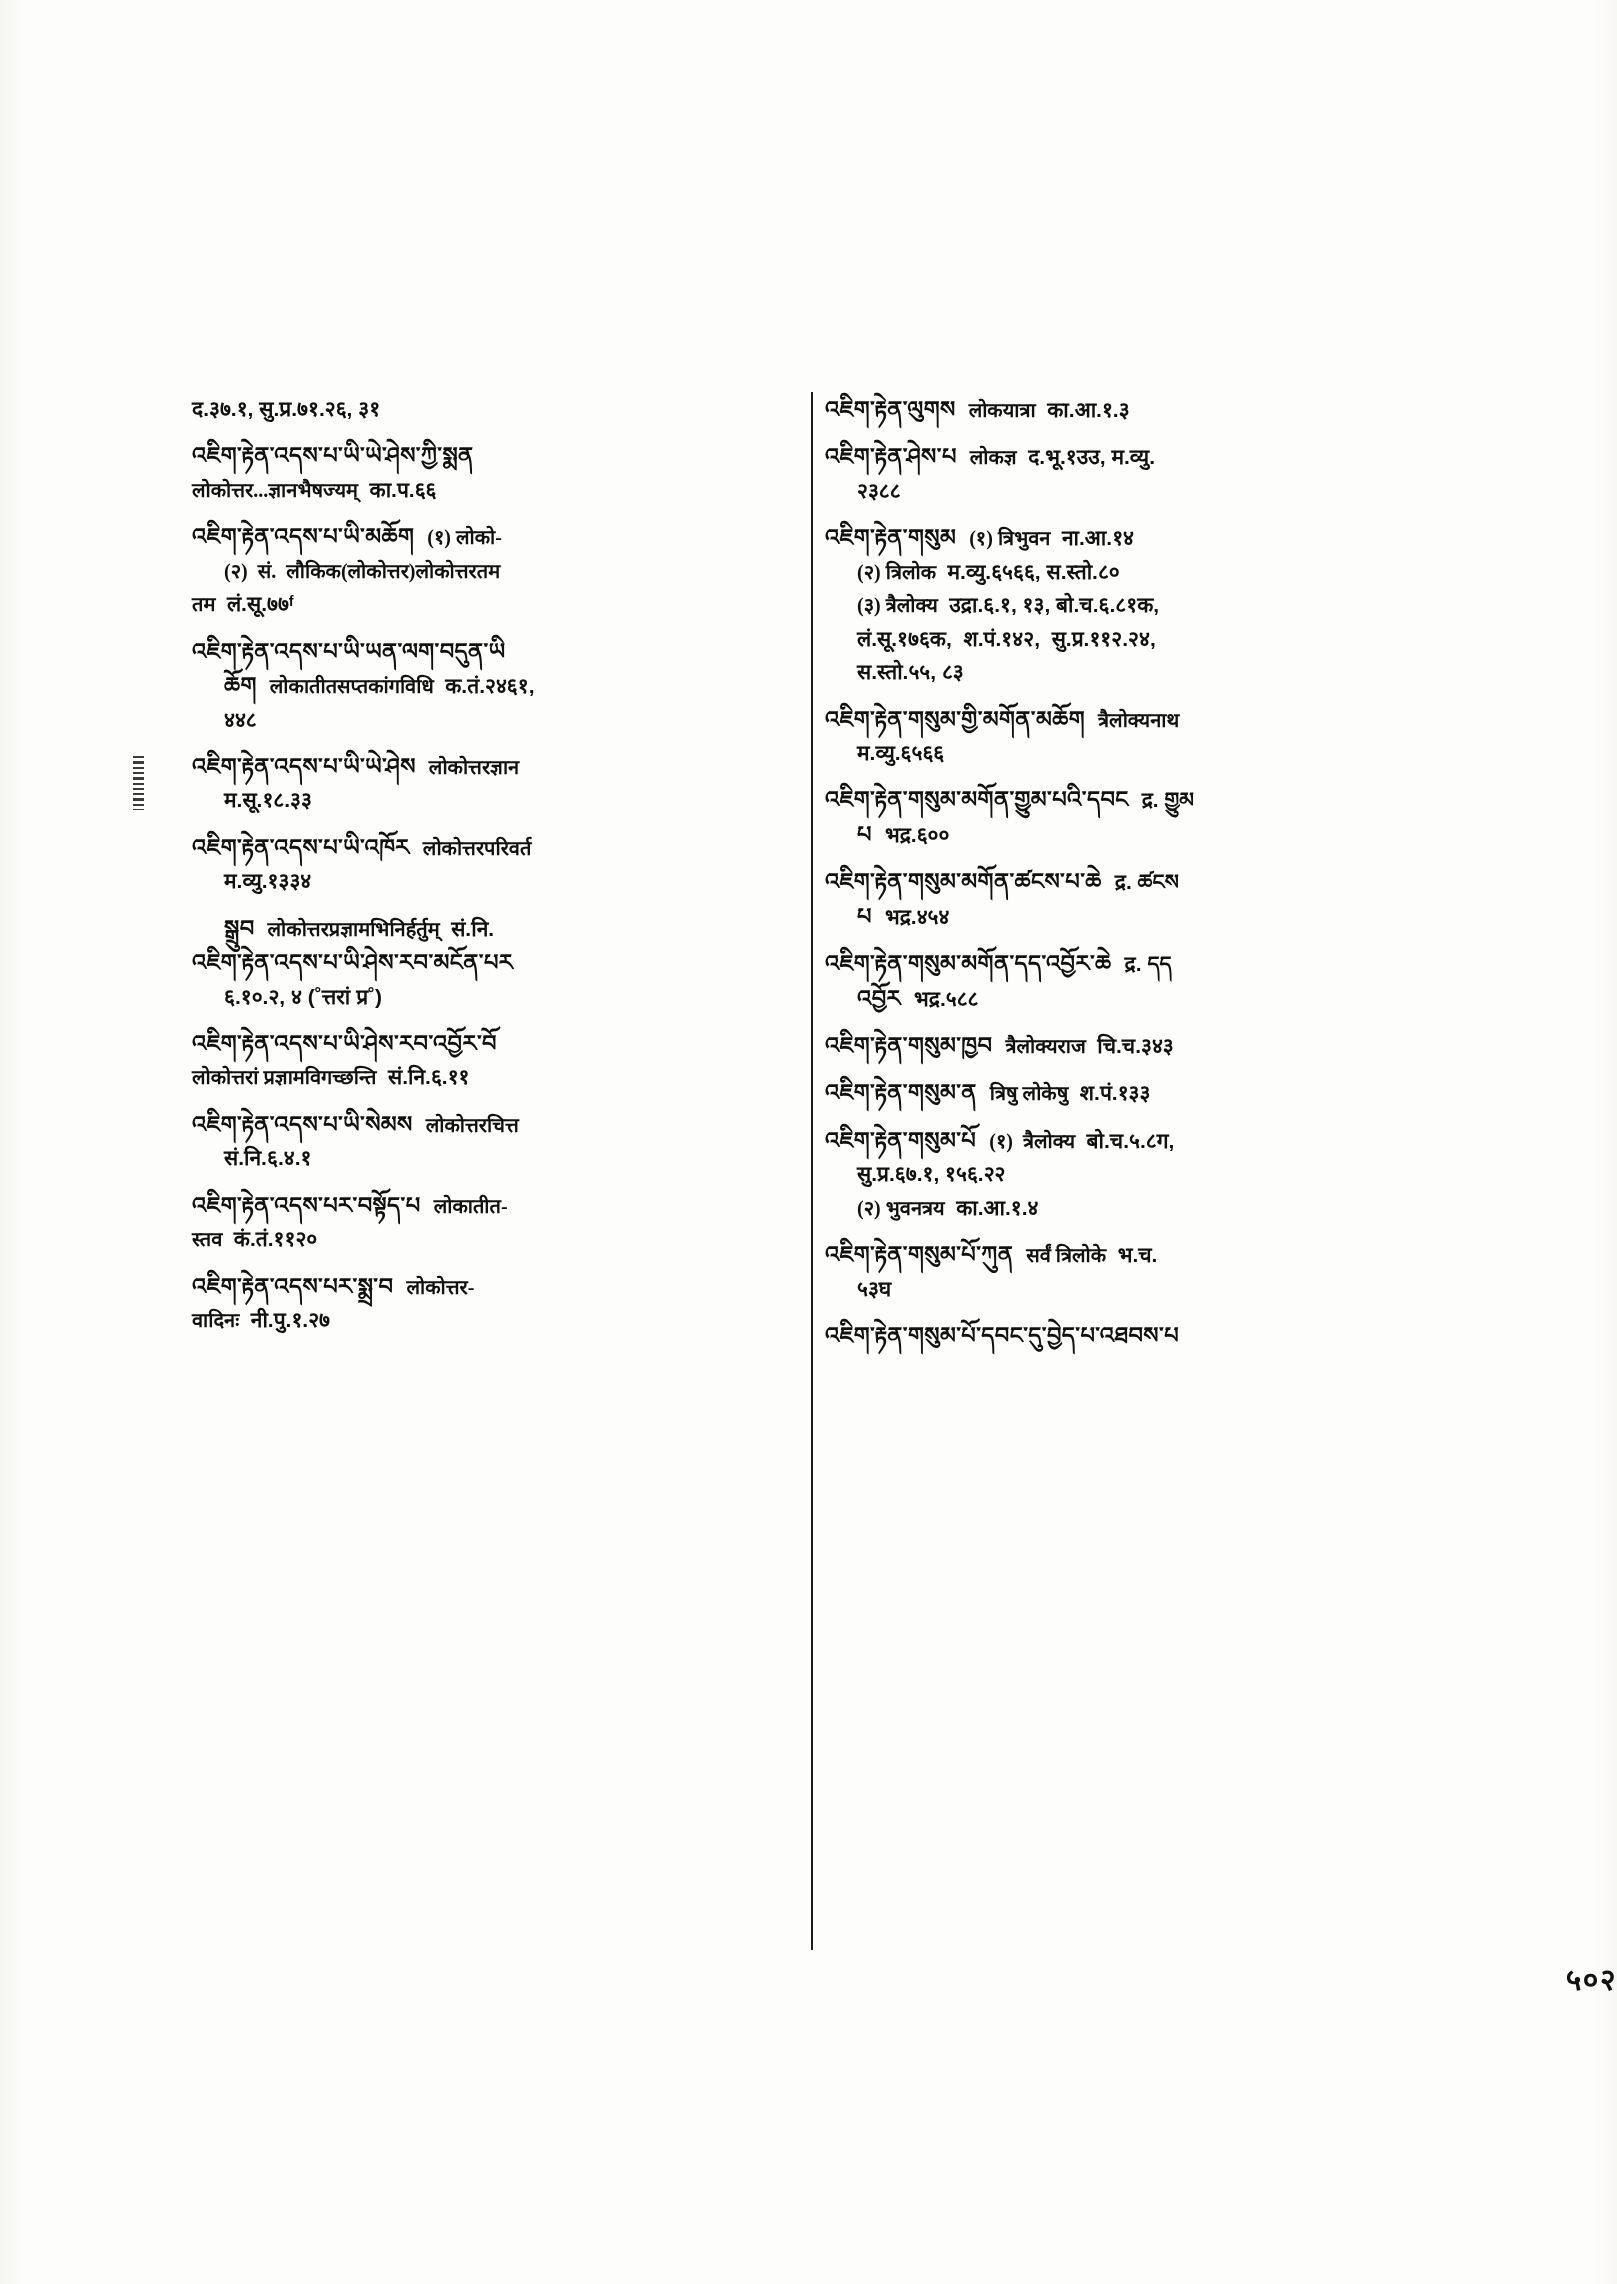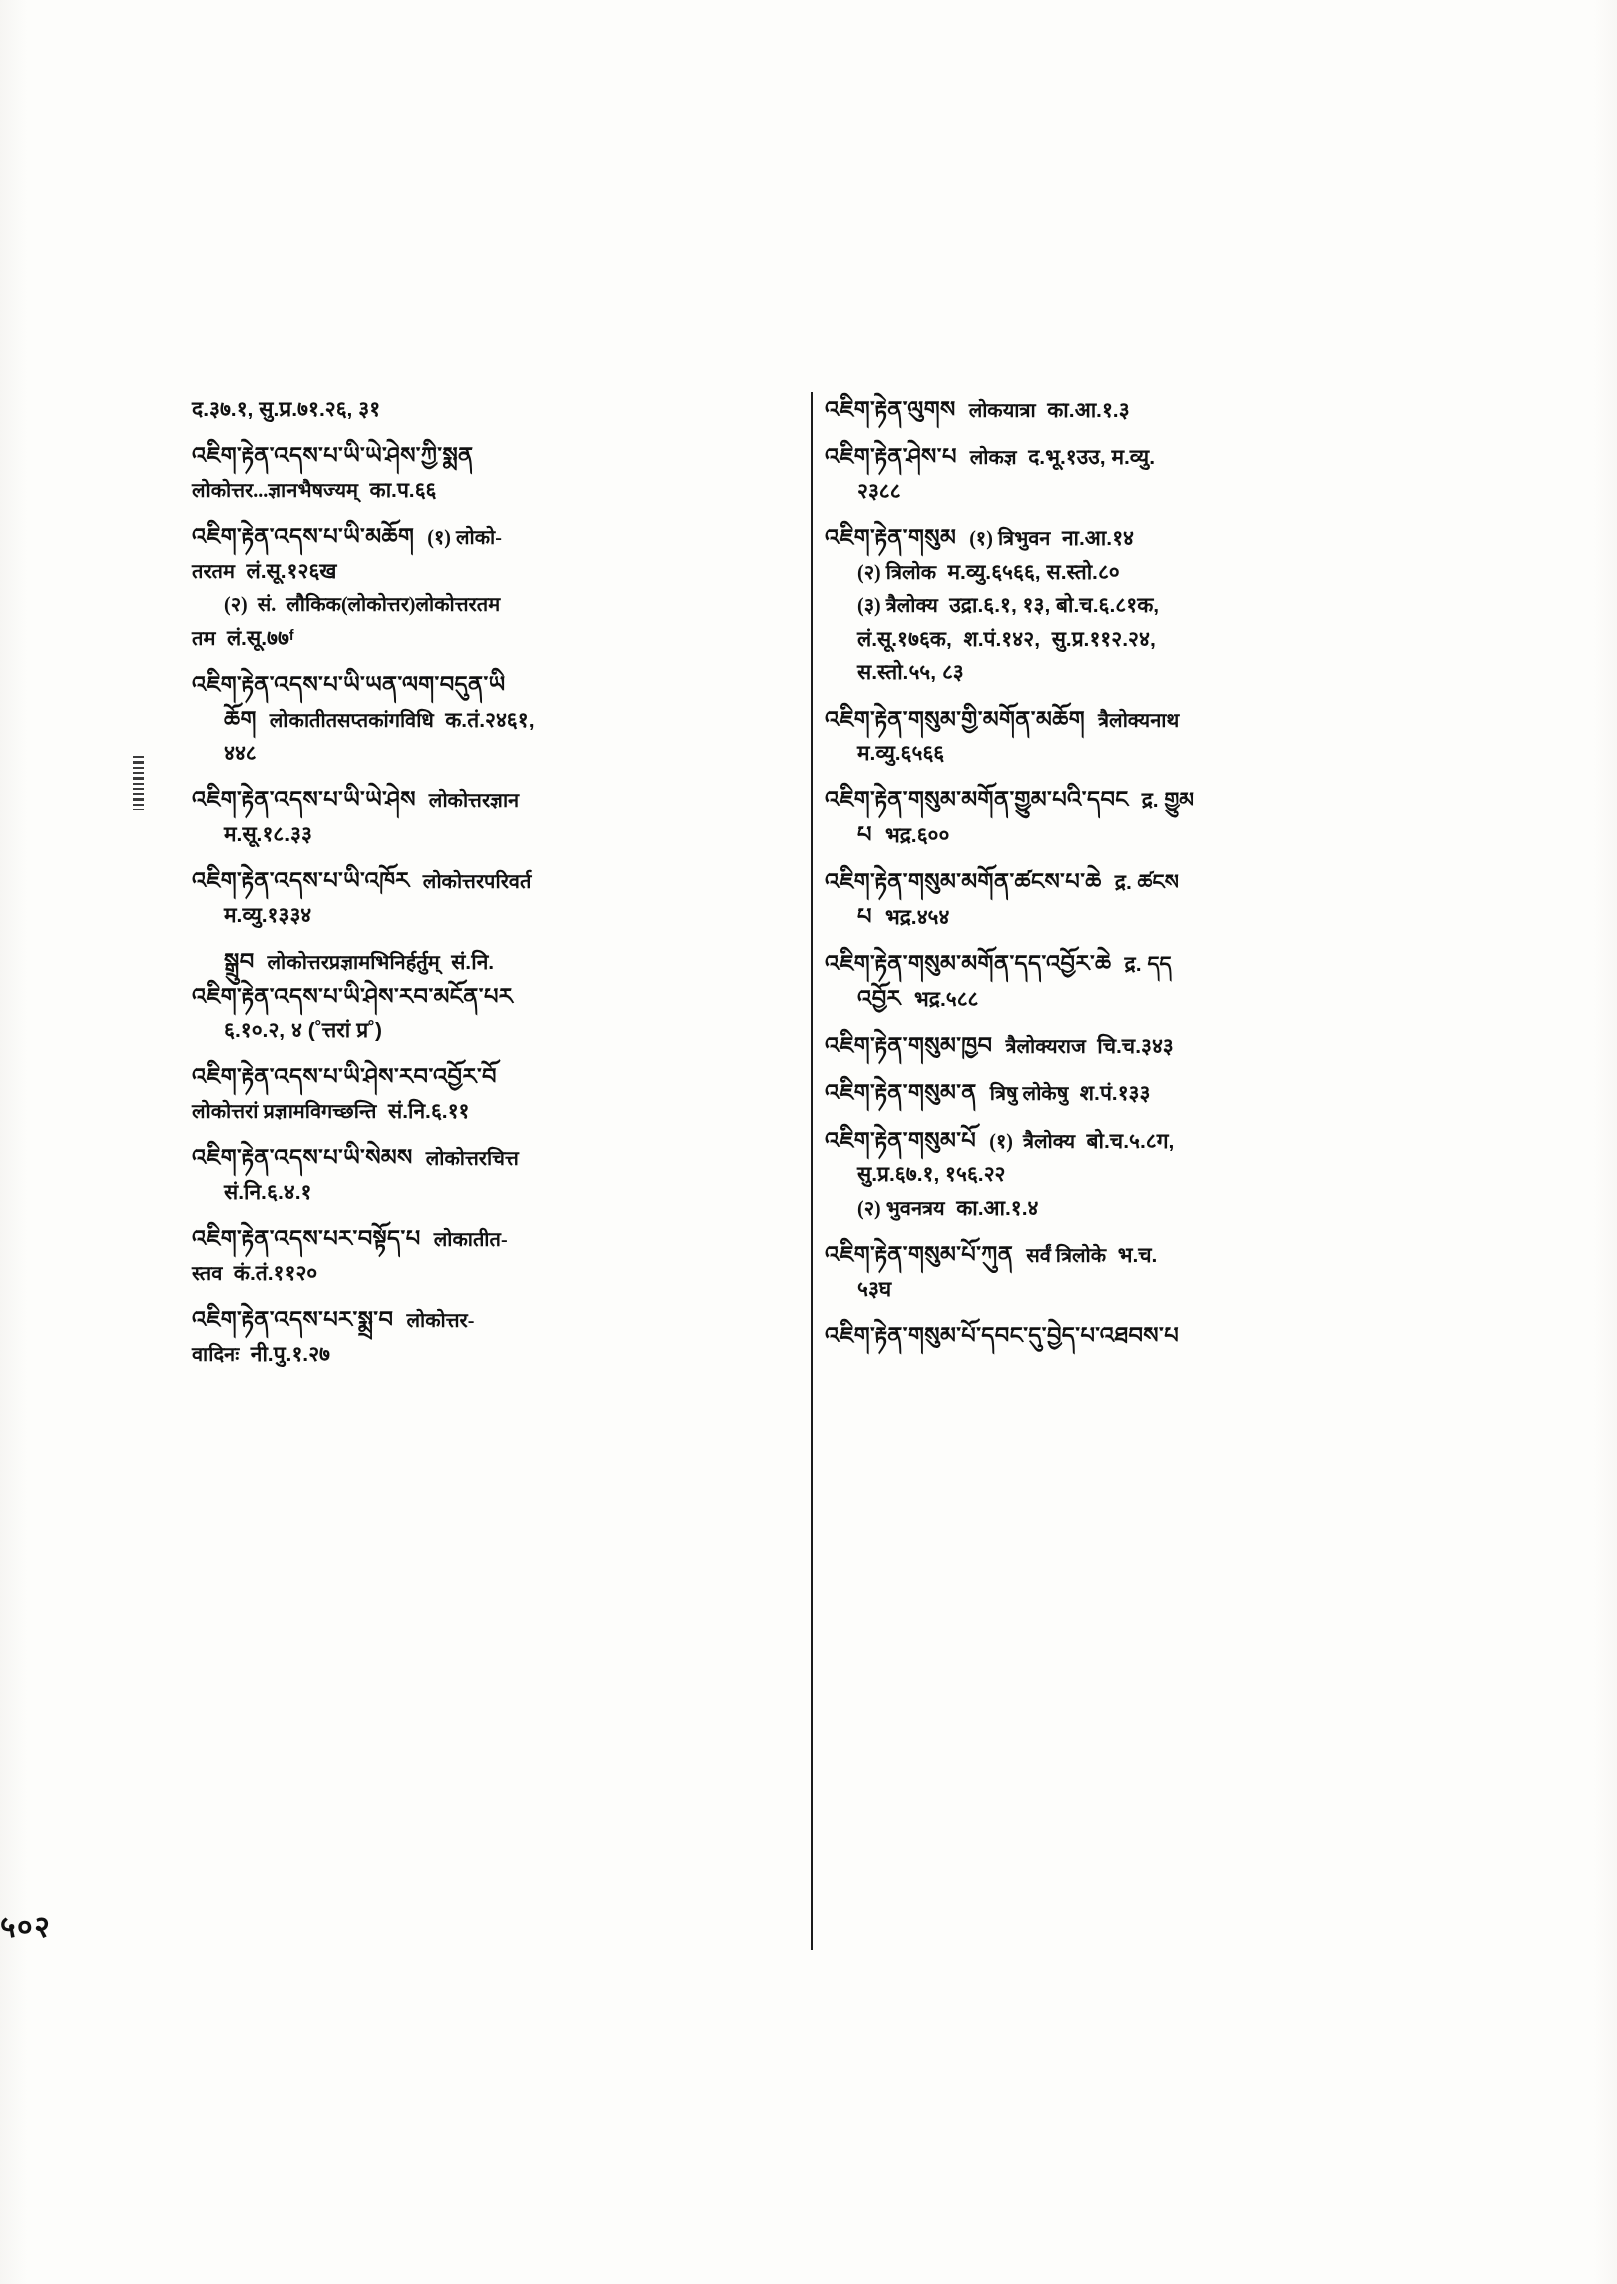--- a/index.html
+++ b/index.html
@@ -94,23 +94,23 @@
     font-family: Liberation Sans, sans-serif;
     font-weight: 700;
     font-size: 21px;
   }
   .mixed .tib { margin-right: 7.5px; }
   .mixed .dev { margin-right: 6px; }
 
   .page-number {
     position: absolute;
     left: 0;
-    top: 1905px;
+    top: 1958px;
     width: 1617px;
-    text-align: left;
+    text-align: right;
     font-family: Liberation Mono, monospace;
     font-weight: 700;
     font-size: 30px;
     color: #111;
     letter-spacing: 1.5px;
   }
 </style>
 </head>
 <body>
 
@@ -125,21 +125,20 @@
     <div class="col col-left" id="col-left">
         <div class="entry">
           <div class="line mixed ind-0"><span class="ref">द.३७.१, सु.प्र.७१.२६, ३१</span></div>
         </div>
         <div class="entry">
           <div class="line mixed ind-0"><span class="tib">འཇིག་རྟེན་འདས་པ་ཡི་ཡེ་ཤེས་ཀྱི་སྨན</span></div>
           <div class="line mixed ind-0"><span class="dev">लोकोत्तर...ज्ञानभैषज्यम्</span> <span class="ref">का.प.६६</span></div>
         </div>
         <div class="entry">
           <div class="line mixed ind-0"><span class="tib">འཇིག་རྟེན་འདས་པ་ཡི་མཆོག</span> <span class="dev">(१) लोको-</span></div>
-          <div class="line mixed ind-0"><span class="dev">तरतम</span> <span class="ref">लं.सू.१२६ख</span></div>
           <div class="line mixed ind-1"><span class="dev">(२)  सं.  लौकिक(लोकोत्तर)लोकोत्तरतम</span></div>
           <div class="line mixed ind-0"><span class="dev">तम</span> <span class="ref">लं.सू.७७ᶠ</span></div>
         </div>
         <div class="entry">
           <div class="line mixed ind-0"><span class="tib">འཇིག་རྟེན་འདས་པ་ཡི་ཡན་ལག་བདུན་ཡི</span></div>
           <div class="line mixed ind-1"><span class="tib">ཆོག</span> <span class="dev">लोकातीतसप्तकांगविधि</span> <span class="ref">क.तं.२४६१,</span></div>
           <div class="line mixed ind-1"><span class="ref">४४८</span></div>
         </div>
         <div class="entry">
           <div class="line mixed ind-0"><span class="tib">འཇིག་རྟེན་འདས་པ་ཡི་ཡེ་ཤེས</span> <span class="dev">लोकोत्तरज्ञान</span></div>

